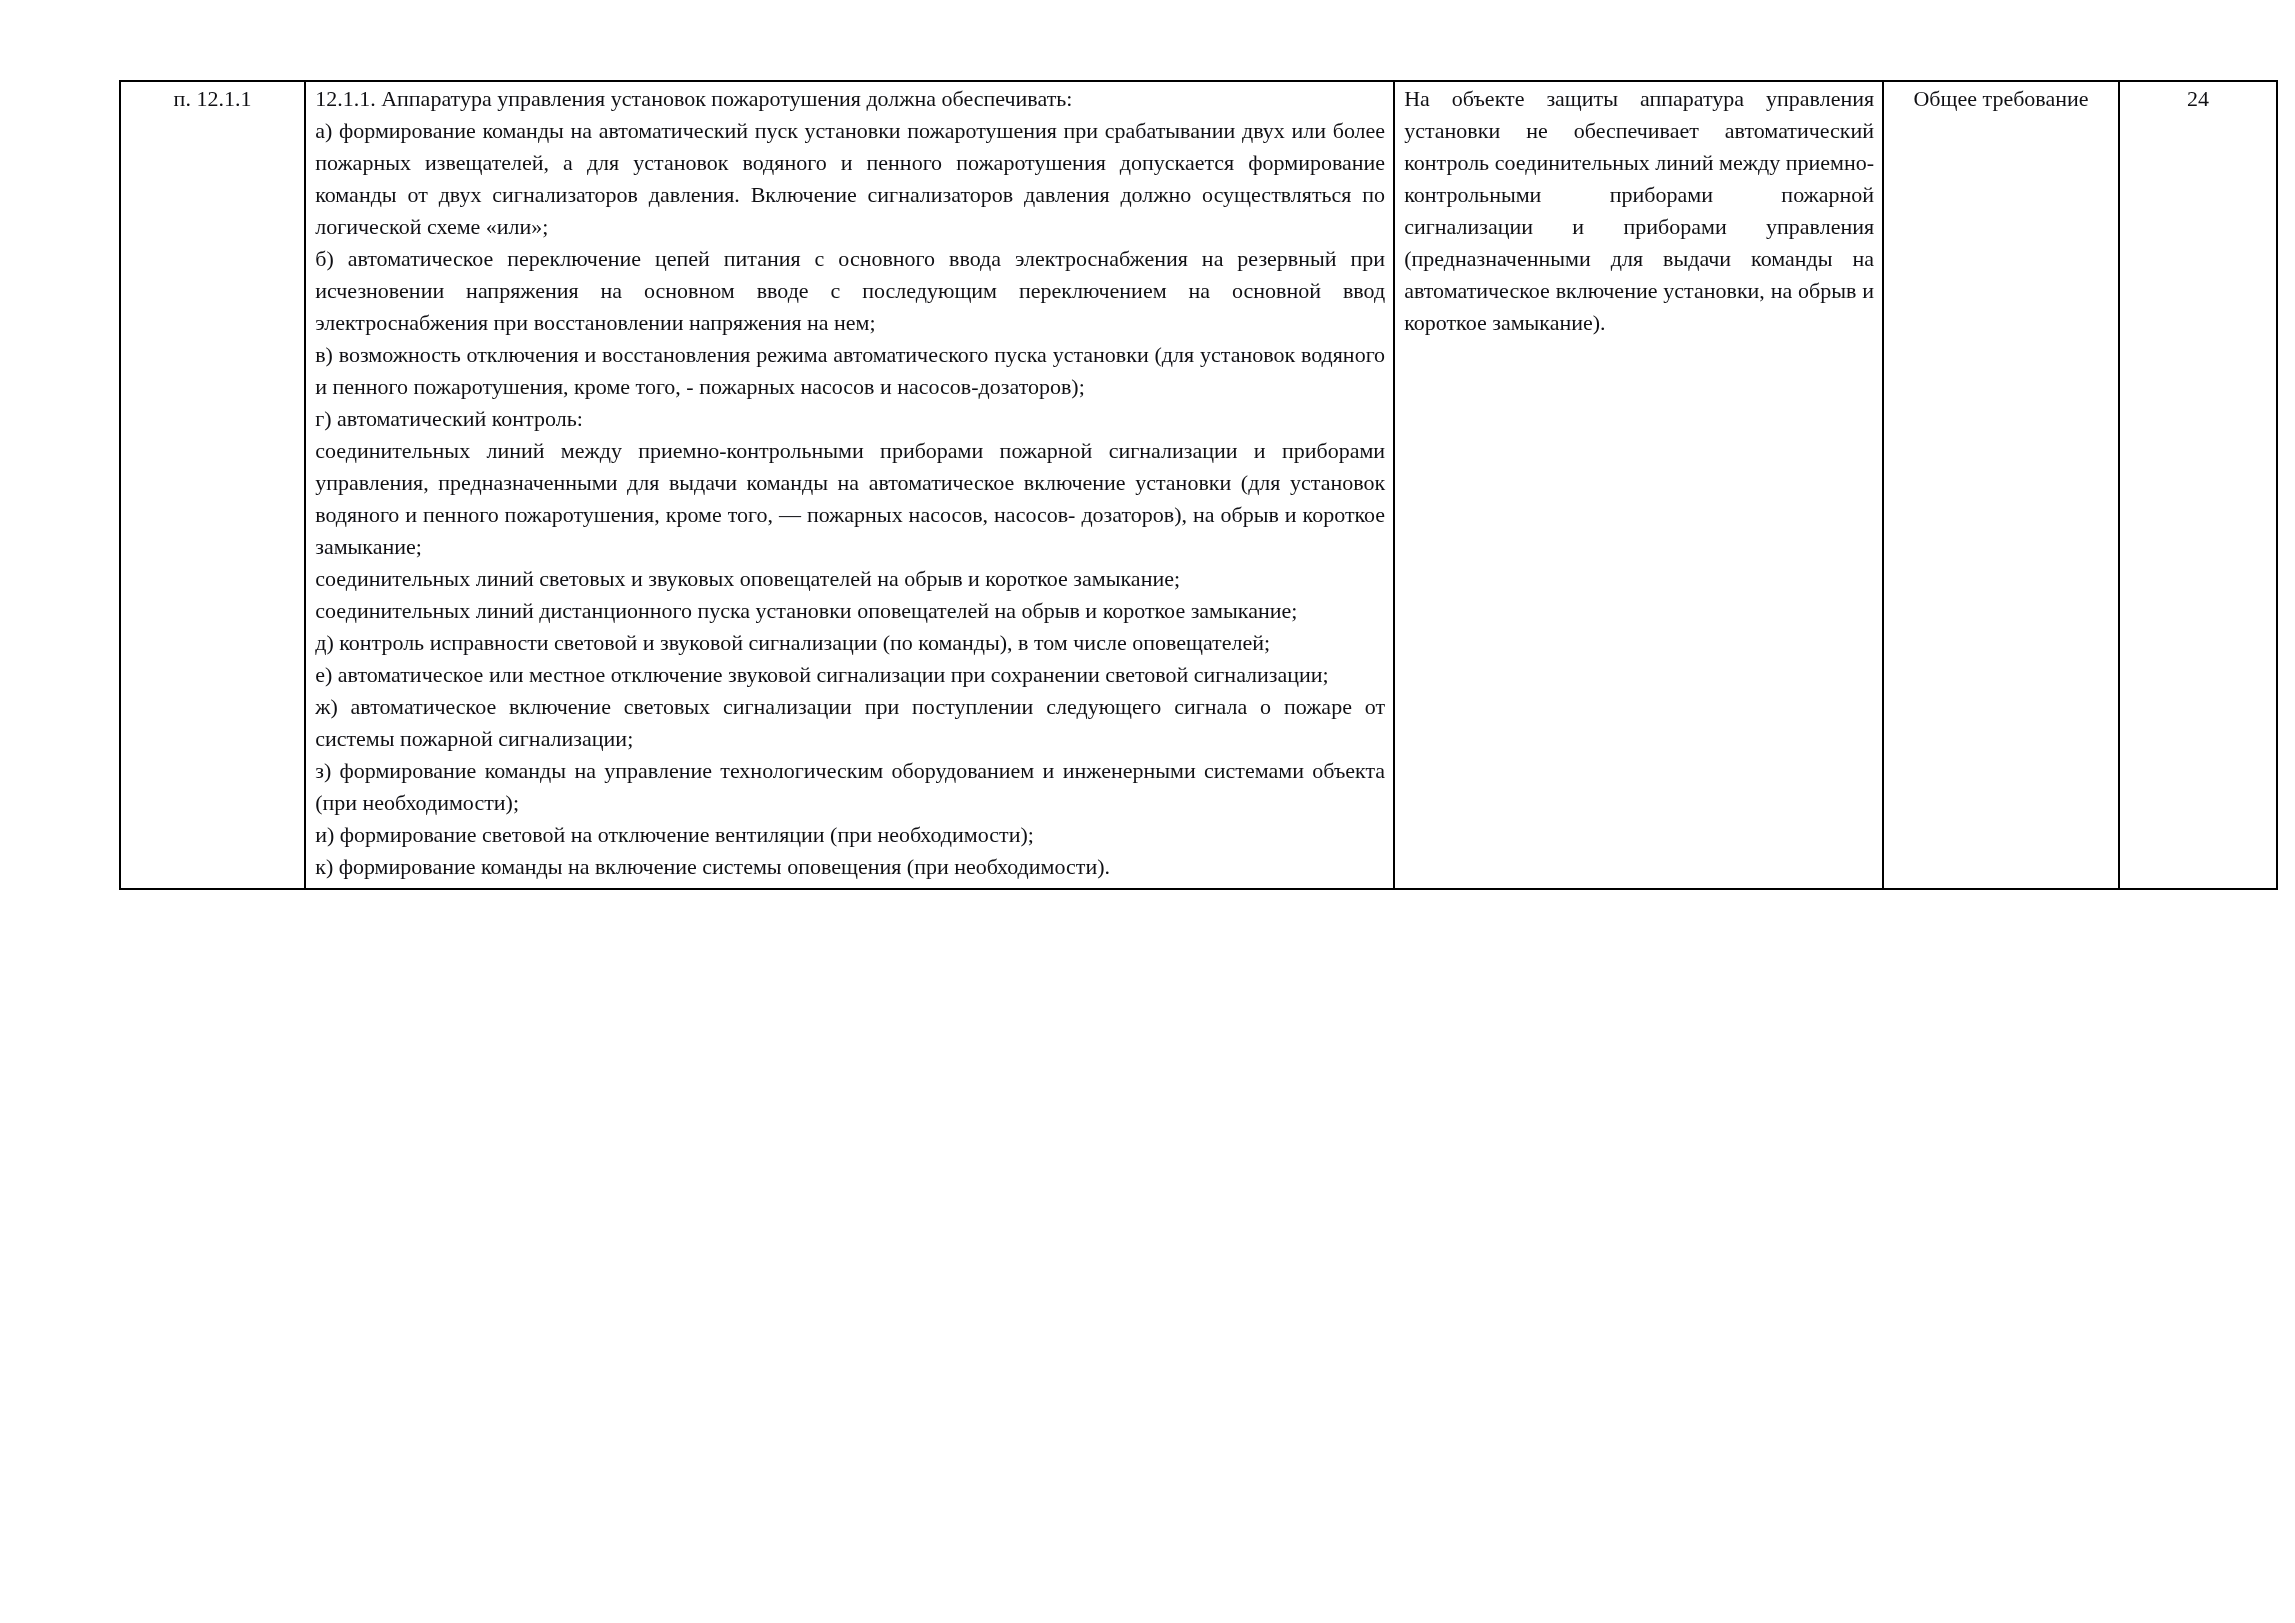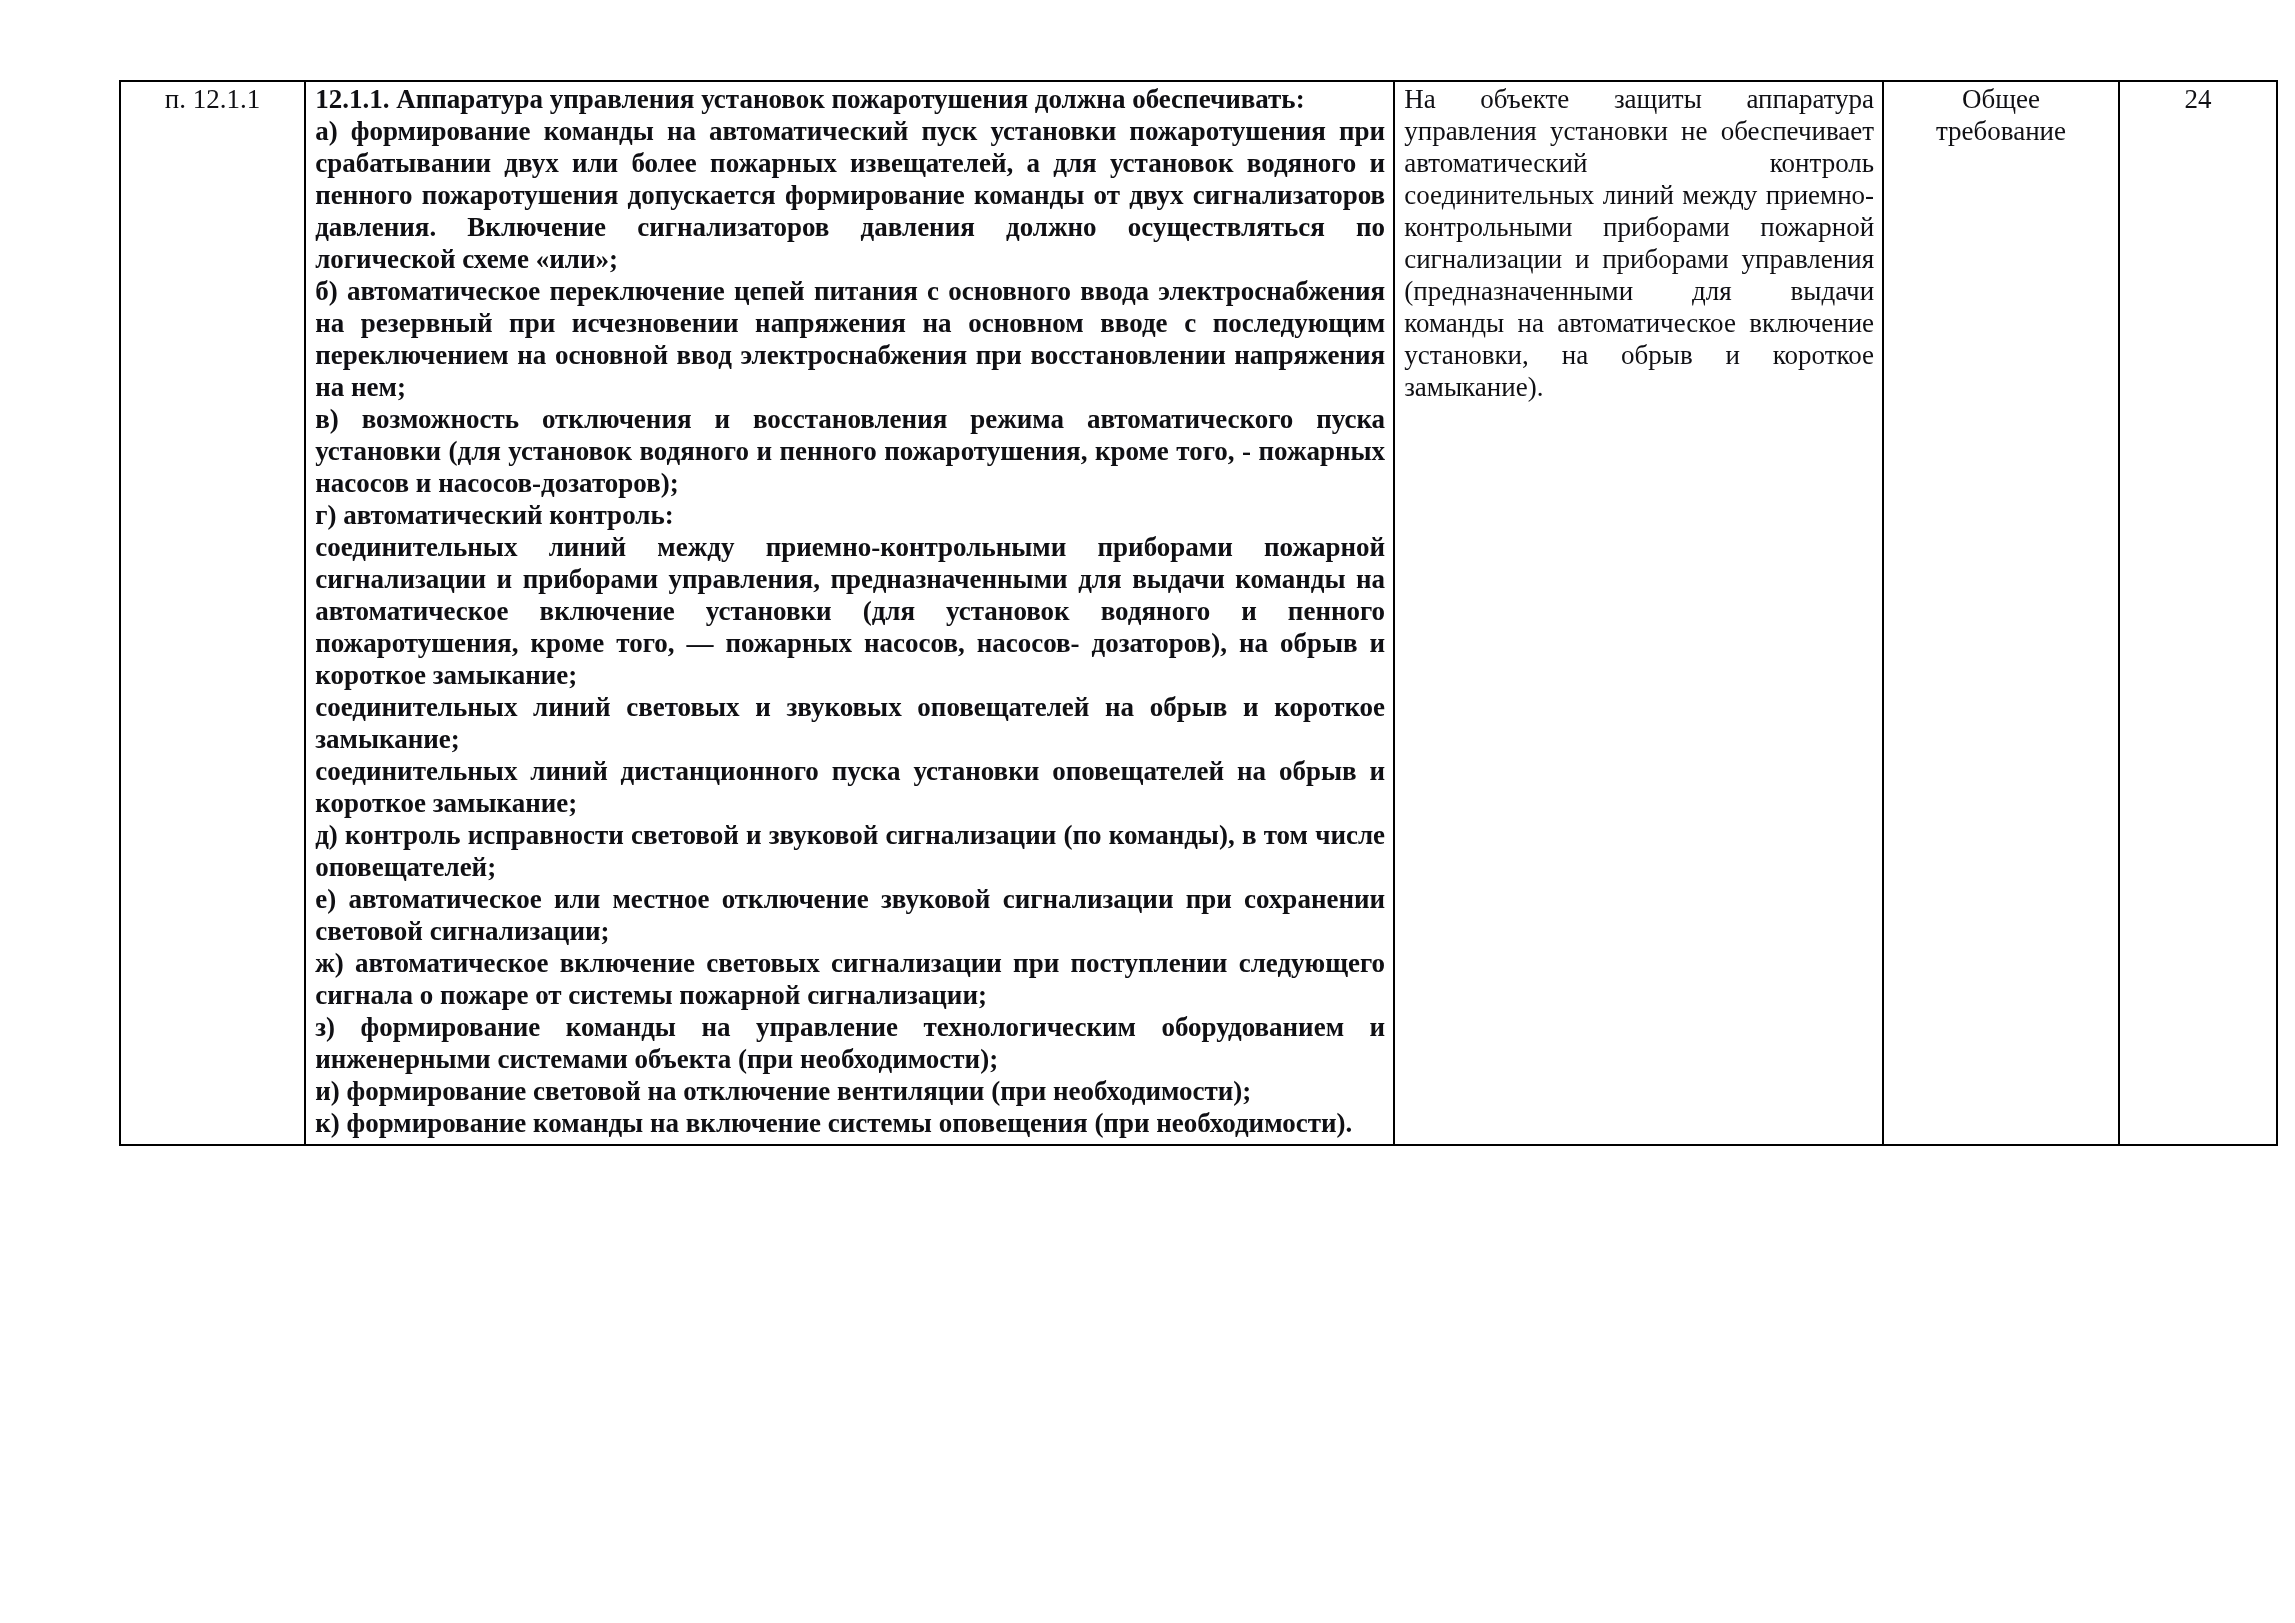--- a/index.html
+++ b/index.html
@@ -24,34 +24,33 @@
     position: absolute;
     left: 119px;
     top: 80px;
     width: 2157px;
     border-collapse: collapse;
     table-layout: fixed;
   }
   td {
     border: 2px solid #000000;
     vertical-align: top;
-    font-size: 27px;
+    font-size: 22px;
     line-height: 32px;
   }
   .col-clause {
     text-align: center;
     padding: 1.3px 5.2px 3.9px 5.2px;
   }
   .col-requirement {
     padding: 1.3px 7.9px 5.2px 9.2px;
   }
   .col-requirement .para {
     text-align: justify;
     text-justify: inter-word;
-    font-weight: bold;
   }
   .col-violation {
     padding: 1.3px 7.9px 5.2px 9.2px;
   }
   .col-violation .para,
   .col-violation div {
     text-align: justify;
     text-justify: inter-word;
   }
   .col-category {

